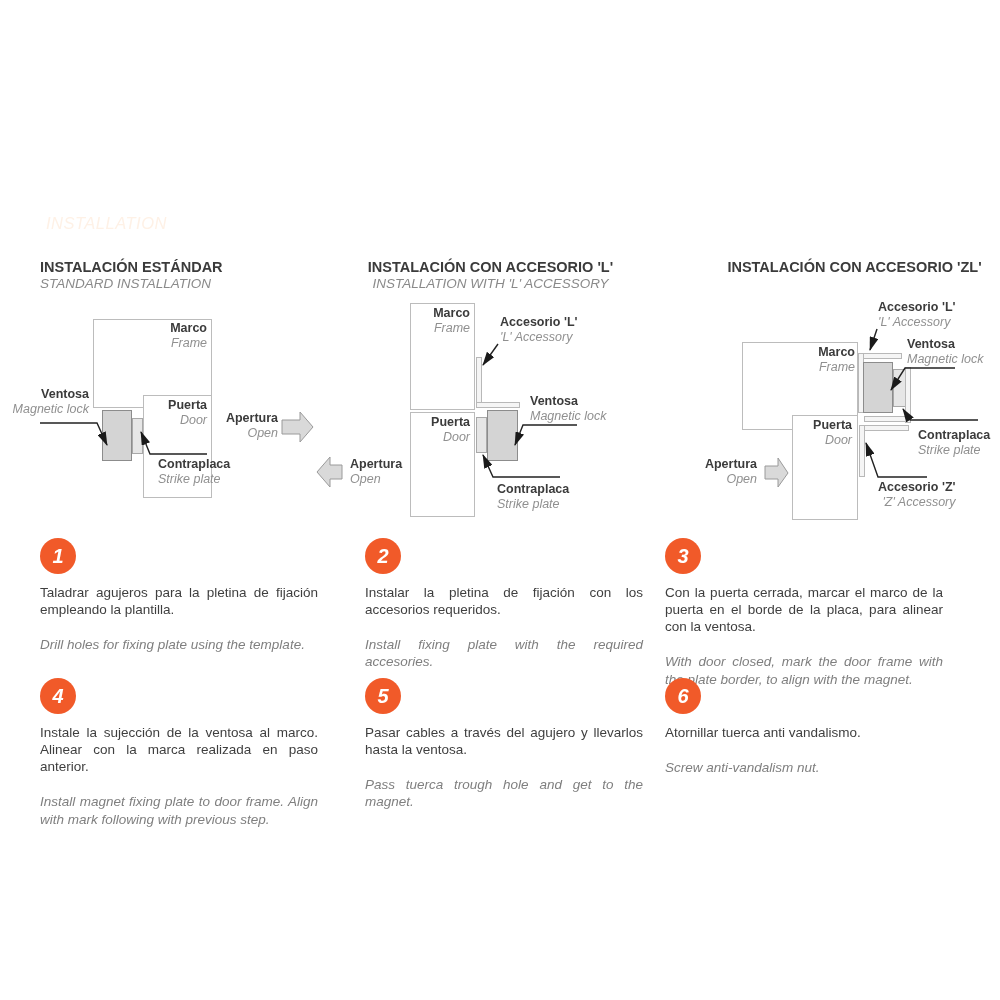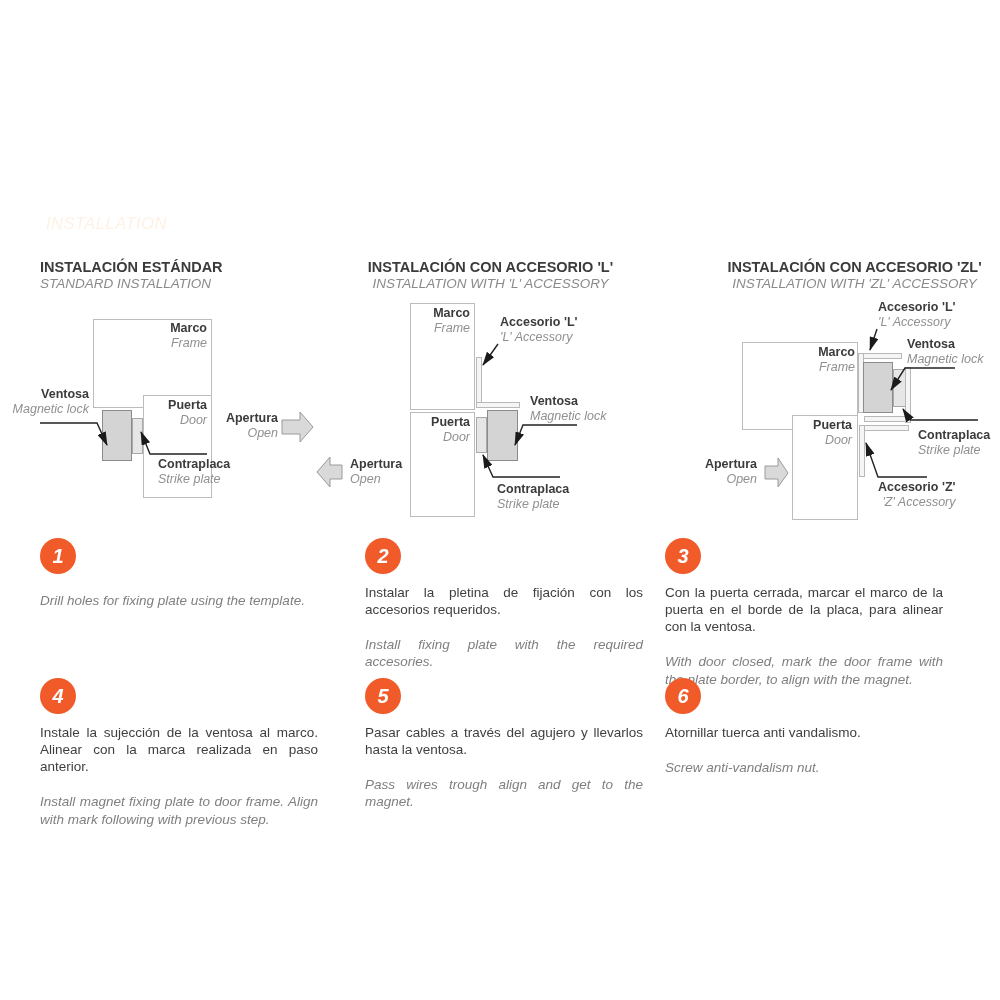--- a/index.html
+++ b/index.html
@@ -64,21 +64,20 @@
   <div class="col-title t1">
     <div class="ct-es">INSTALACIÓN ESTÁNDAR</div>
     <div class="ct-en">STANDARD INSTALLATION</div>
   </div>
   <div class="col-title t2">
     <div class="ct-es">INSTALACIÓN CON ACCESORIO 'L'</div>
     <div class="ct-en">INSTALLATION WITH 'L' ACCESSORY</div>
   </div>
   <div class="col-title t3">
     <div class="ct-es">INSTALACIÓN CON ACCESORIO 'ZL'</div>
-    <div class="ct-en">INSTALLATION WITH 'ZL' ACCESSORY</div>
   </div>
 
   <div class="diagram d1">
     <div class="box" style="left:93px;top:19px;width:119px;height:89px;"></div>
     <div class="box" style="left:143px;top:95px;width:69px;height:103px;"></div>
     <div class="hw" style="left:102px;top:110px;width:30px;height:51px;"></div>
     <div class="hw light" style="left:132px;top:118px;width:11px;height:36px;"></div>
 
     <svg class="overlay" width="350" height="215" viewBox="0 0 350 215">
       <defs>
@@ -211,20 +210,21 @@
     <div class="lbl r" style="left:0px;top:162px;width:57px;">
       <div class="es">Apertura</div>
       <div class="en">Open</div>
     </div>
   </div>
 
   <div class="step s1">
     <div class="badge">
         <span>1</span>
       </div>
+    <div class="step-es">Taladrar agujeros para la pletina de fijación empleando la plantilla.</div>
     <div class="step-en">Drill holes for fixing plate using the template.</div>
   </div>
   <div class="step s2">
     <div class="badge">
         <span>2</span>
       </div>
     <div class="step-es">Instalar la pletina de fijación con los accesorios requeridos.</div>
     <div class="step-en">Install fixing plate with the required accesories.</div>
   </div>
   <div class="step s3">
@@ -239,21 +239,21 @@
         <span>4</span>
       </div>
     <div class="step-es">Instale la sujección de la ventosa al marco. Alinear con la marca realizada en paso anterior.</div>
     <div class="step-en">Install magnet fixing plate to door frame. Align with mark following with previous step.</div>
   </div>
   <div class="step s5">
     <div class="badge">
         <span>5</span>
       </div>
     <div class="step-es">Pasar cables a través del agujero y llevarlos hasta la ventosa.</div>
-    <div class="step-en">Pass wires trough align and get to the magnet.</div>
+    <div class="step-en">Pass tuerca trough hole and get to the magnet.</div>
   </div>
   <div class="step s6">
     <div class="badge">
         <span>6</span>
       </div>
     <div class="step-es">Atornillar tuerca anti vandalismo.</div>
     <div class="step-en">Screw anti-vandalism nut.</div>
   </div>
 
 </div>

